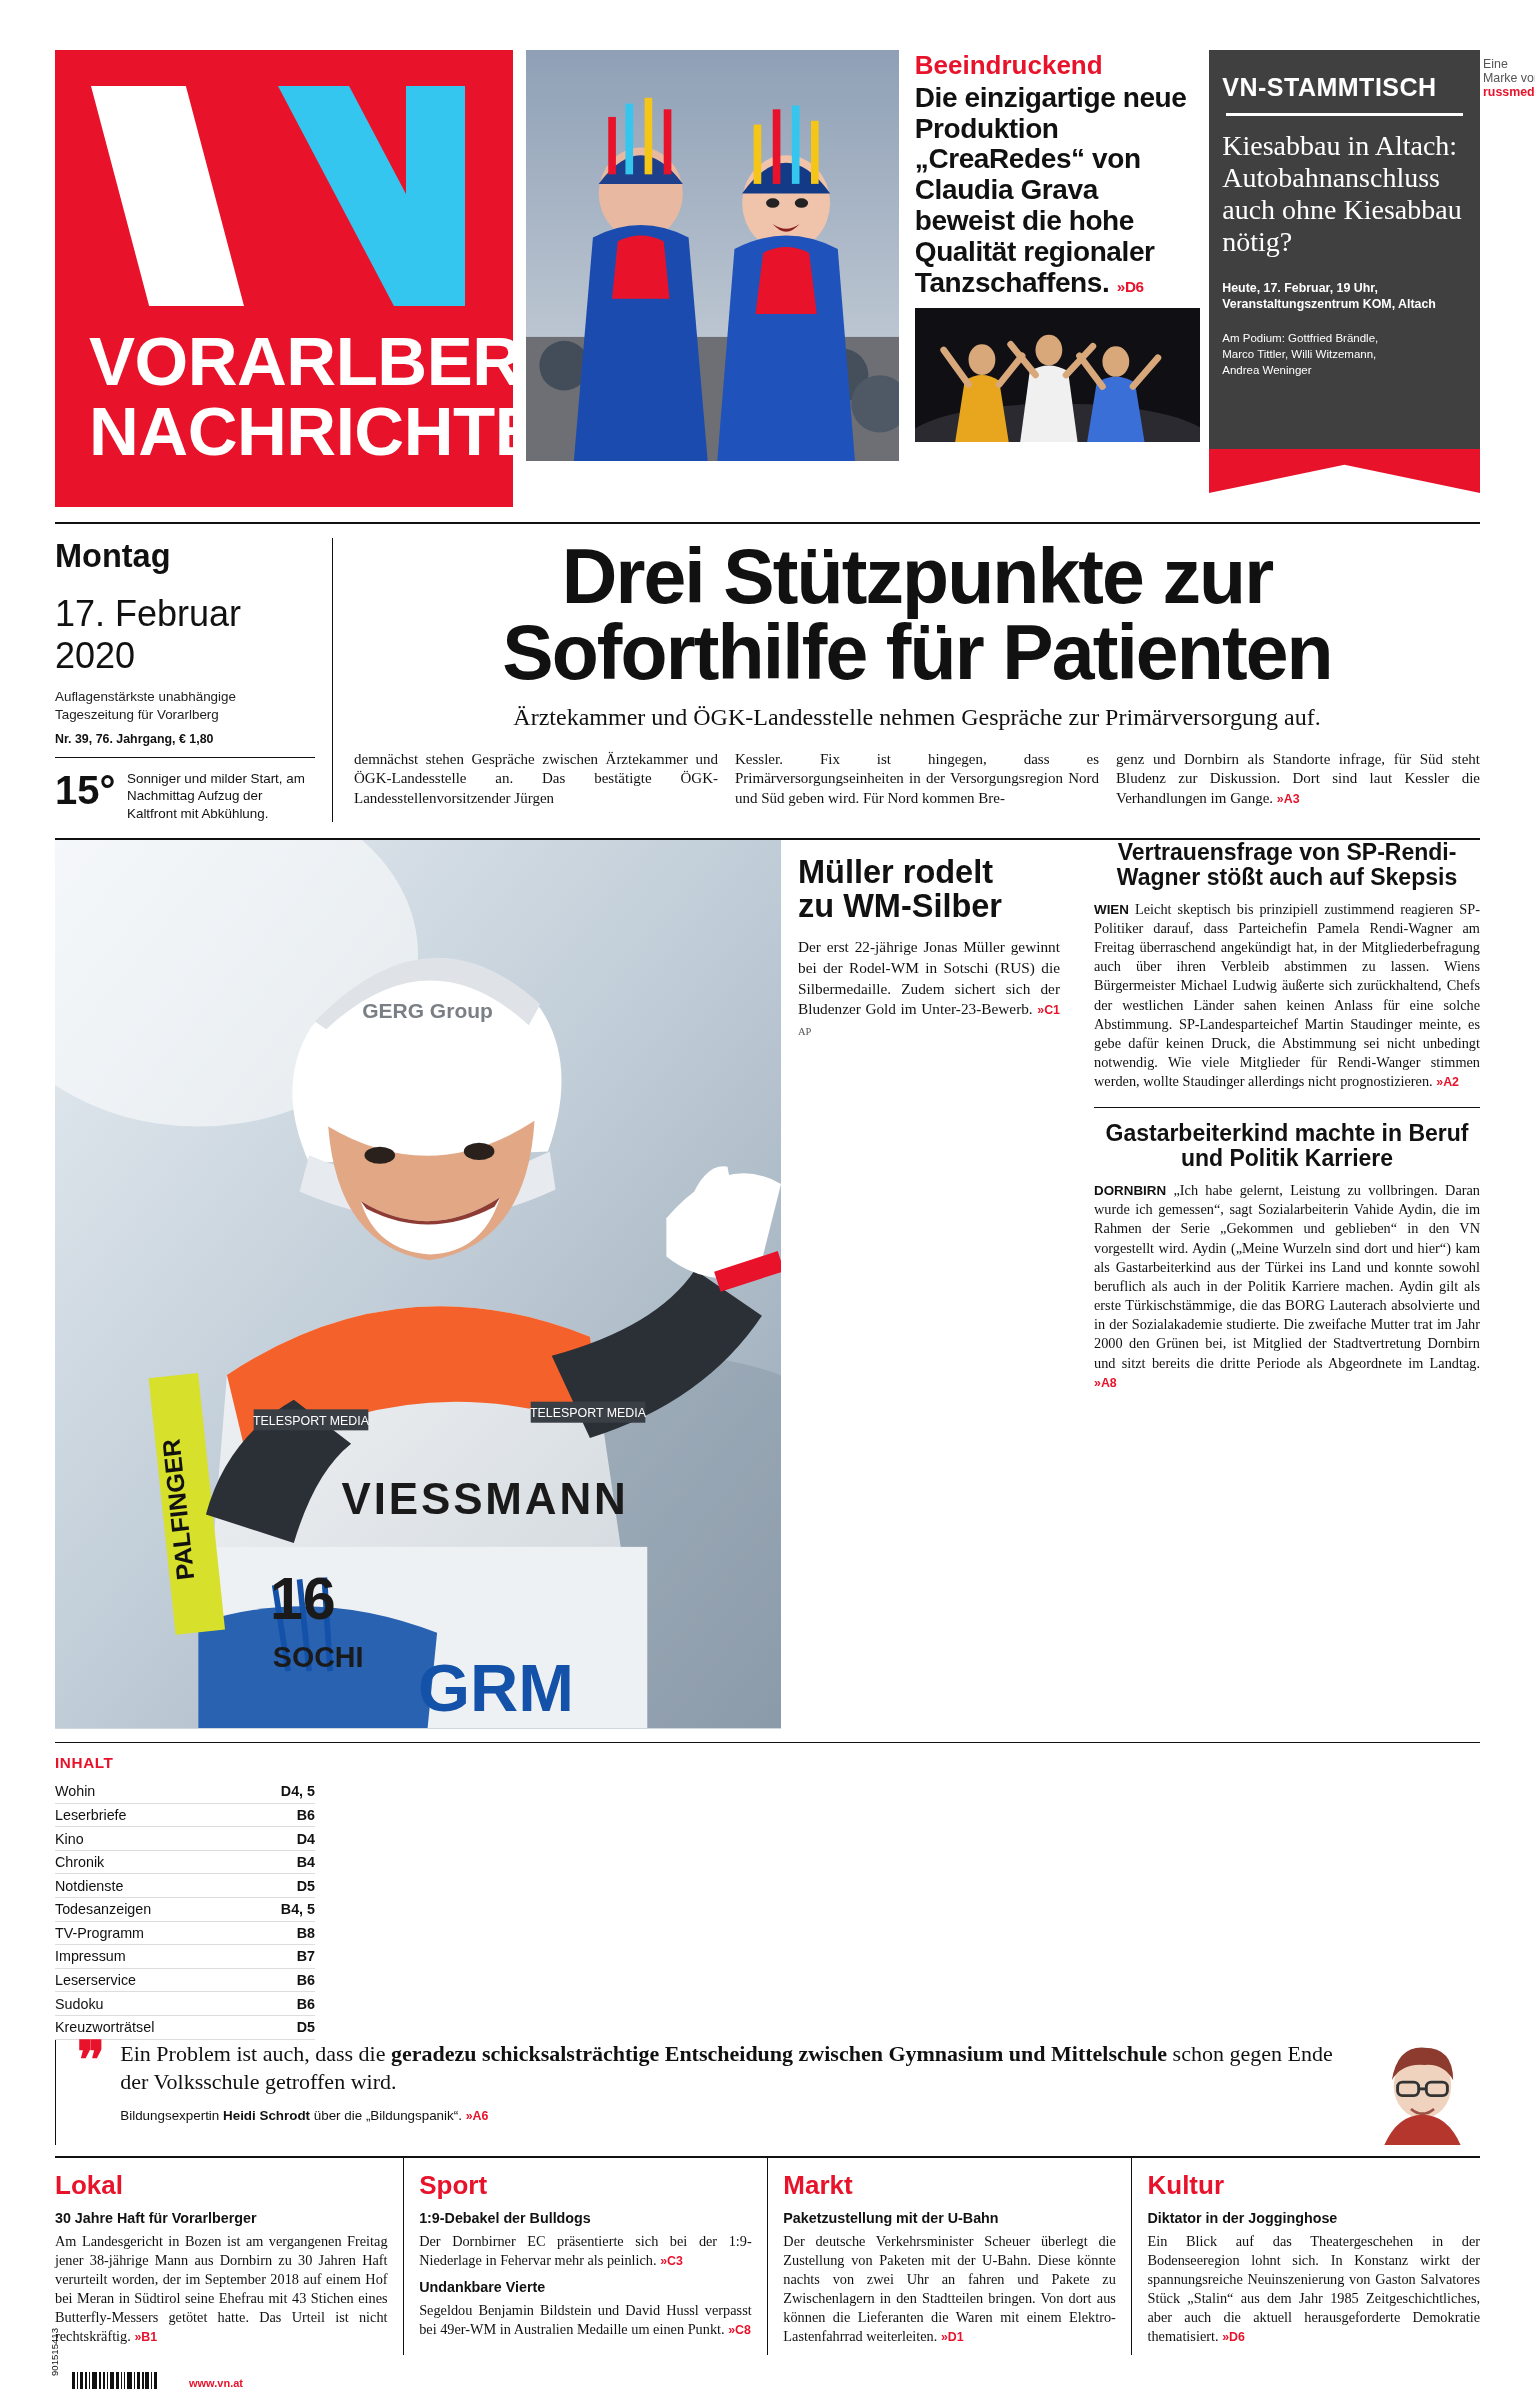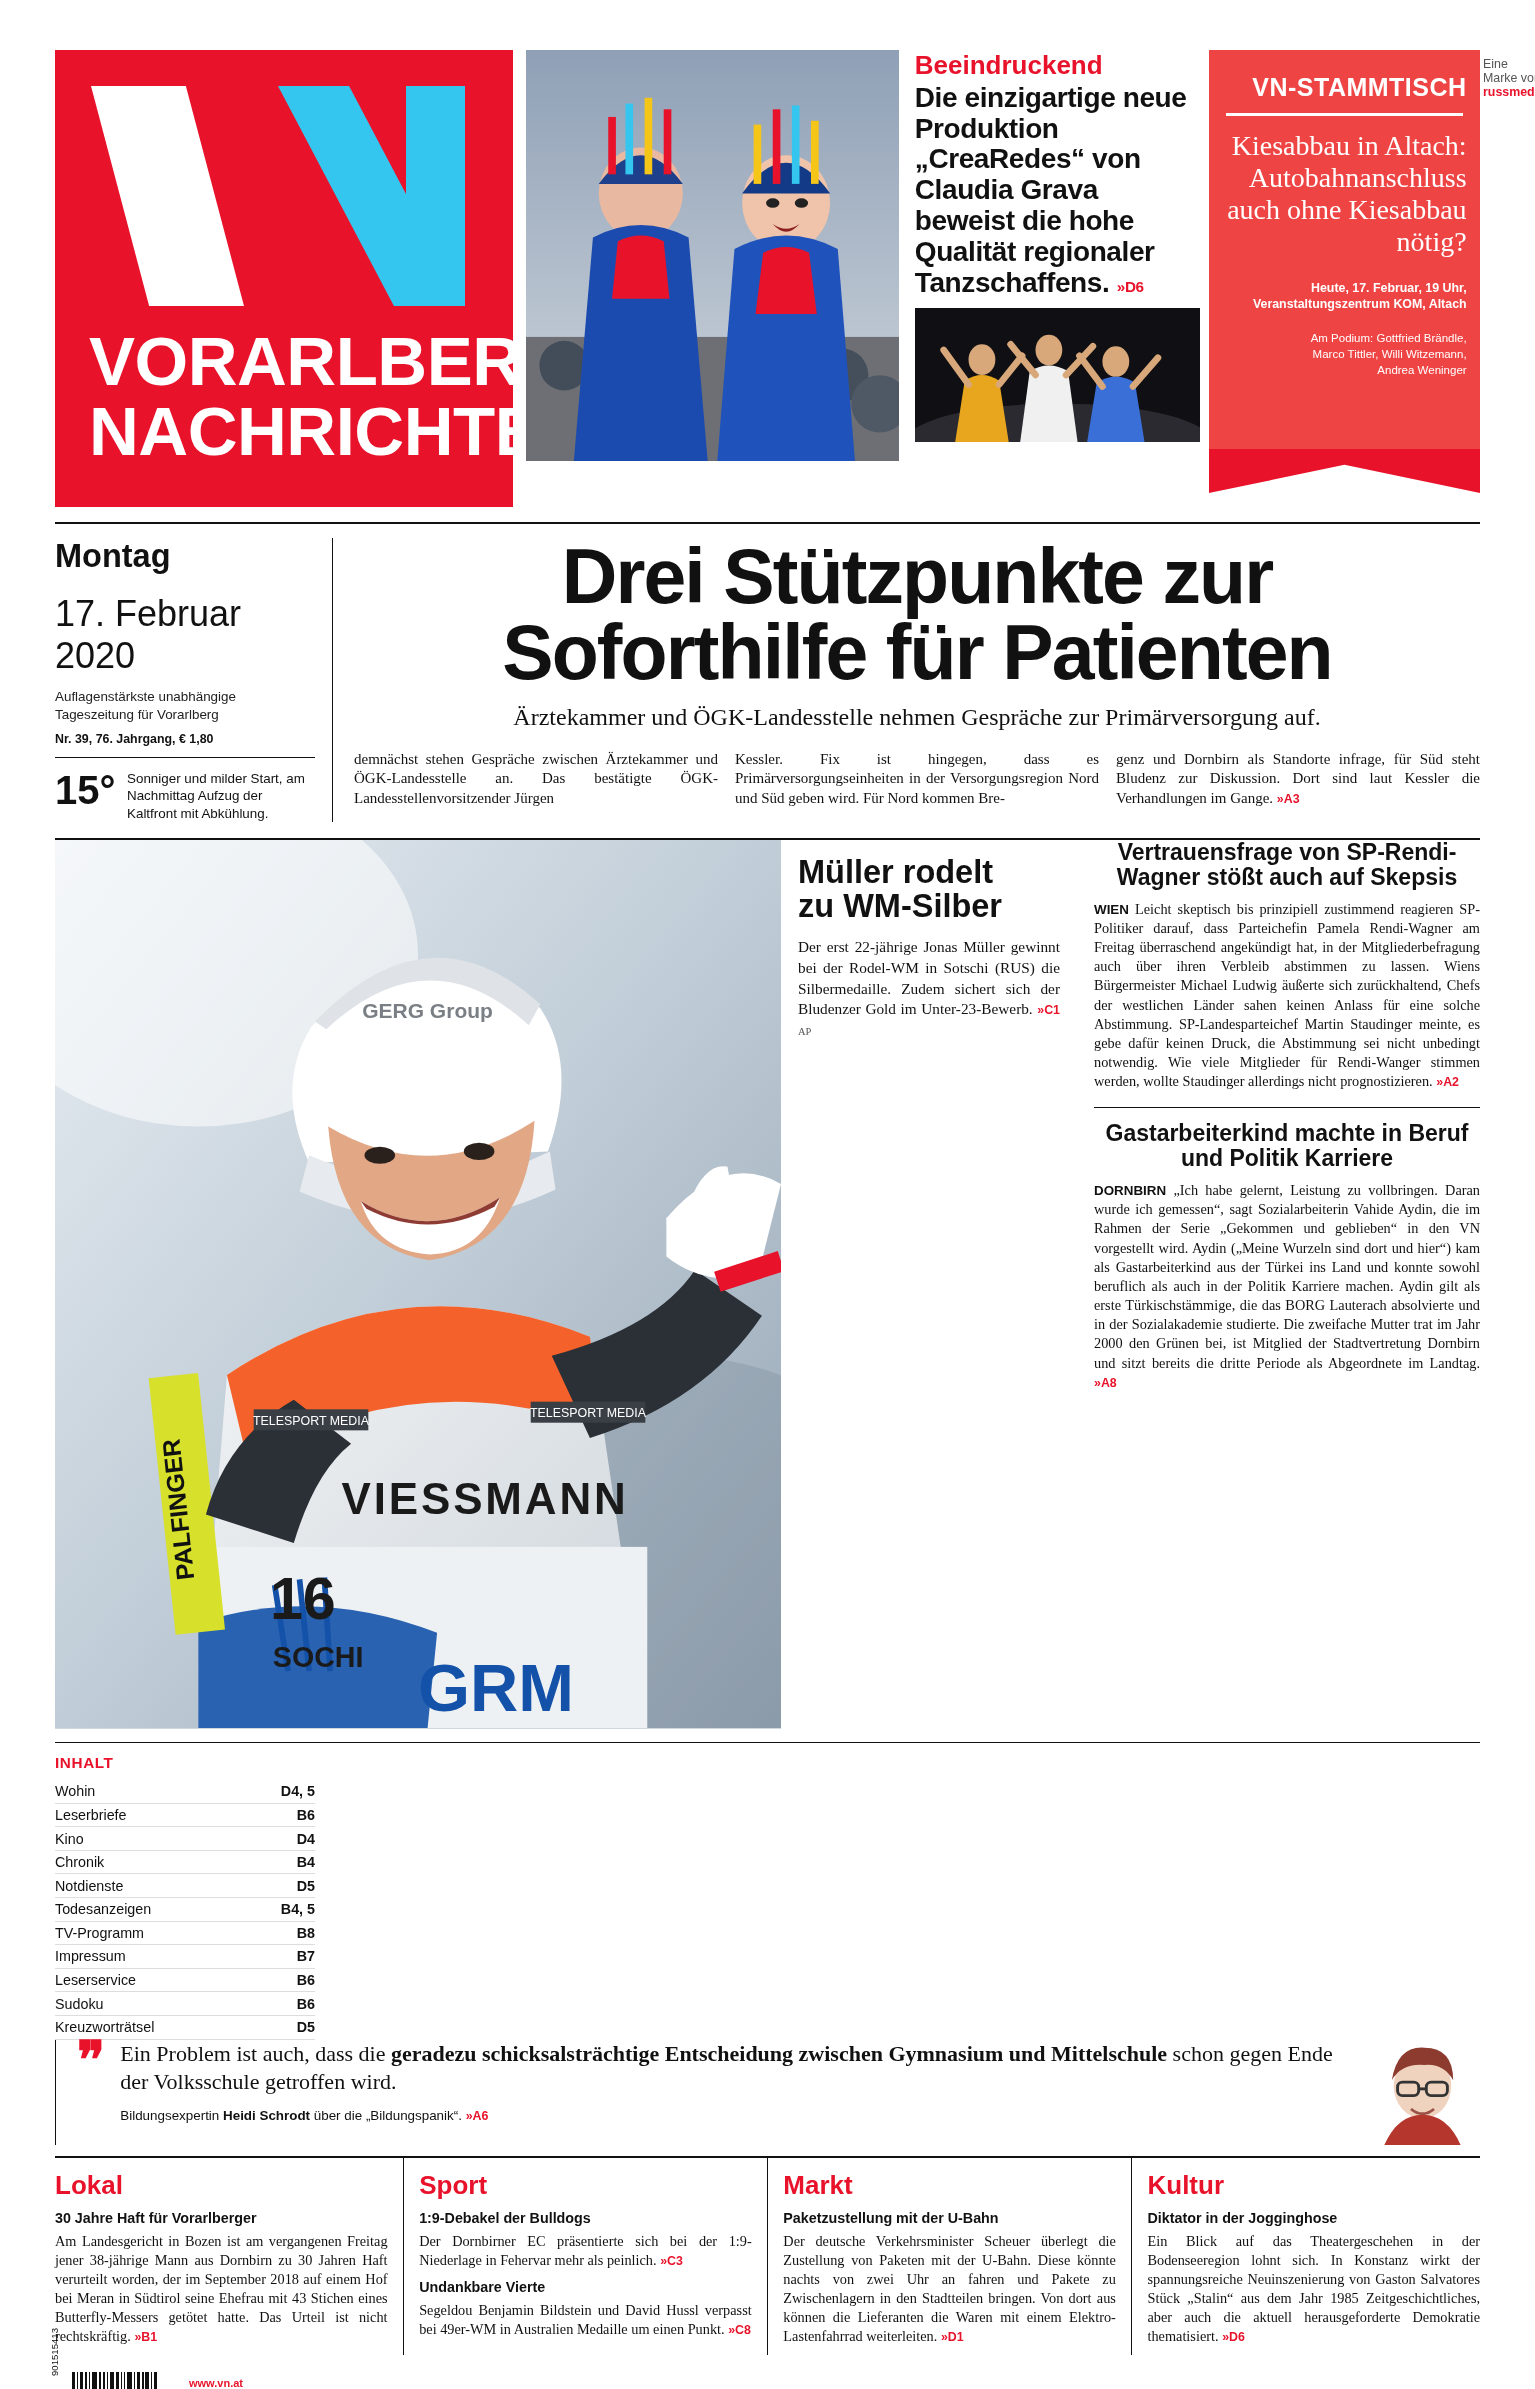--- a/index.html
+++ b/index.html
@@ -60,21 +60,21 @@
   .teaser-head .ref { font-size:15.3px; color:#e8132b; }
   .photo-dance { margin-top:9.6px; width:285px; height:134px; position:relative; overflow:hidden; background:#1a1a1a; }
   .mid-bottom {
     margin-top:11.5px; font-family:"Liberation Sans", sans-serif;
     font-size:25px; line-height:1.18; font-weight:normal;
   }
   .mid-bottom b { font-weight:bold; }
   .mid-bottom .ref { font-size:14.3px; color:#e8132b; font-weight:bold; }
 
   .stammtisch { width:277px; position:relative; }
-  .st-box { background:#ef4444; color:#fff; text-align:right; padding:13.4px 13.4px 0 13.4px; height:401px; position:relative; }
+  .st-box { background:#404040; color:#fff; text-align:left; padding:13.4px 13.4px 0 13.4px; height:401px; position:relative; }
   .st-title { font-family:"Liberation Sans", sans-serif; font-weight:bold; font-size:25px; letter-spacing:0.5px; margin:9.6px 0 11.5px; }
   .st-rule { height:2.9px; background:#fff; margin:0 3.8px 13.4px; }
   .st-head { font-family:"Liberation Serif", serif; font-weight:normal; font-size:28px; line-height:1.15; }
   .st-when { font-family:"Liberation Sans", sans-serif; font-weight:bold; font-size:12.4px; line-height:1.35; margin-top:21px; }
   .st-panel { font-family:"Liberation Sans", sans-serif; font-size:11.5px; line-height:1.4; margin-top:17px; }
   .st-notch {
     position:absolute; left:0; bottom:-42px; width:100%; height:44px; background:#e8132b;
     clip-path: polygon(0 0, 100% 0, 100% 100%, 50% 36%, 0 100%);
   }
 

